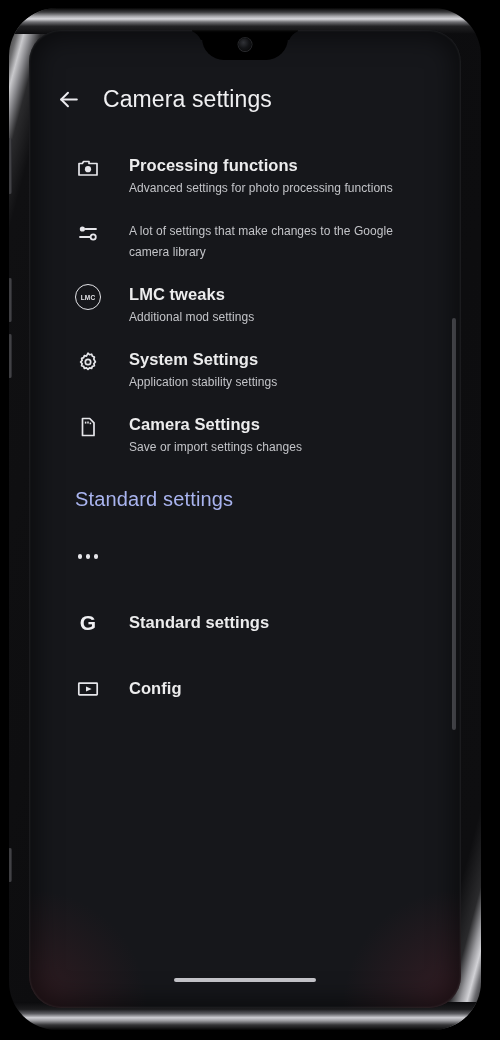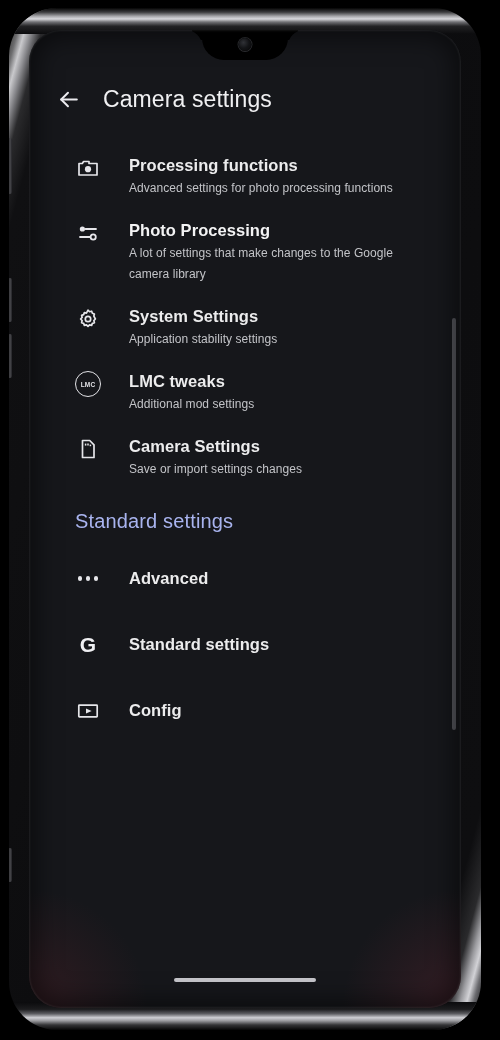--- a/index.html
+++ b/index.html
@@ -358,45 +358,44 @@
         <div class="list-item">
           <span class="item-icon">
             <svg width="24" height="24" viewBox="0 0 24 24" fill="none" stroke="#e6e6ea" stroke-width="1.8" stroke-linecap="round">
               <line x1="9.5" y1="8" x2="20" y2="8"></line>
               <circle cx="6.4" cy="8" r="2.6" fill="#e6e6ea" stroke="none"></circle>
               <line x1="4" y1="16" x2="13.8" y2="16"></line>
               <circle cx="17.2" cy="16" r="2.6"></circle>
             </svg>
           </span>
           <div class="item-texts">
-            <div class="item-title bold">Photo Processing</div>
             <div class="item-subtitle">A lot of settings that make changes to the Google camera library</div>
+          </div>
+        </div>
+
+        <div class="list-item">
+          <span class="item-icon">
+            <span class="lmc-badge">LMC</span>
+          </span>
+          <div class="item-texts">
+            <div class="item-title">LMC tweaks</div>
+            <div class="item-subtitle">Additional mod settings</div>
           </div>
         </div>
 
         <div class="list-item">
           <span class="item-icon">
             <svg width="24" height="24" viewBox="0 0 24 24" fill="none" stroke="#e6e6ea" stroke-width="1.7" stroke-linejoin="round">
               <path d="M12 3.2l1.55 1.55 2.1-.55.72 2.03 2.03.72-.55 2.1L19.4 12l-1.55 1.55.55 2.1-2.03.72-.72 2.03-2.1-.55L12 19.4l-1.55-1.55-2.1.55-.72-2.03-2.03-.72.55-2.1L4.6 12l1.55-1.55-.55-2.1 2.03-.72.72-2.03 2.1.55z"></path>
               <circle cx="12" cy="12" r="2.7"></circle>
             </svg>
           </span>
           <div class="item-texts">
             <div class="item-title">System Settings</div>
             <div class="item-subtitle">Application stability settings</div>
-          </div>
-        </div>
-
-        <div class="list-item">
-          <span class="item-icon">
-            <span class="lmc-badge">LMC</span>
-          </span>
-          <div class="item-texts">
-            <div class="item-title">LMC tweaks</div>
-            <div class="item-subtitle">Additional mod settings</div>
           </div>
         </div>
 
         <div class="list-item">
           <span class="item-icon">
             <svg width="24" height="24" viewBox="0 0 24 24" fill="none" stroke="#e6e6ea" stroke-width="1.7" stroke-linejoin="round">
               <path d="M6.5 3.5h7.2L18 7.8V20.5H6.5z"></path>
               <line x1="9.6" y1="6.6" x2="9.6" y2="8.6" stroke-width="1.5"></line>
               <line x1="12" y1="6.6" x2="12" y2="8.6" stroke-width="1.5"></line>
               <line x1="14.4" y1="7.6" x2="14.4" y2="9.2" stroke-width="1.5"></line>
@@ -411,23 +410,20 @@
         <div class="section-header">Standard settings</div>
 
         <div class="list-item compact">
           <span class="item-icon">
             <span class="dots">
               <i></i>
               <i></i>
               <i></i>
             </span>
           </span>
-          <div class="item-texts">
-            <div class="item-title">Advanced</div>
-          </div>
         </div>
 
         <div class="list-item compact">
           <span class="item-icon">
             <span class="g-logo">G</span>
           </span>
           <div class="item-texts">
             <div class="item-title">Standard settings</div>
           </div>
         </div>

